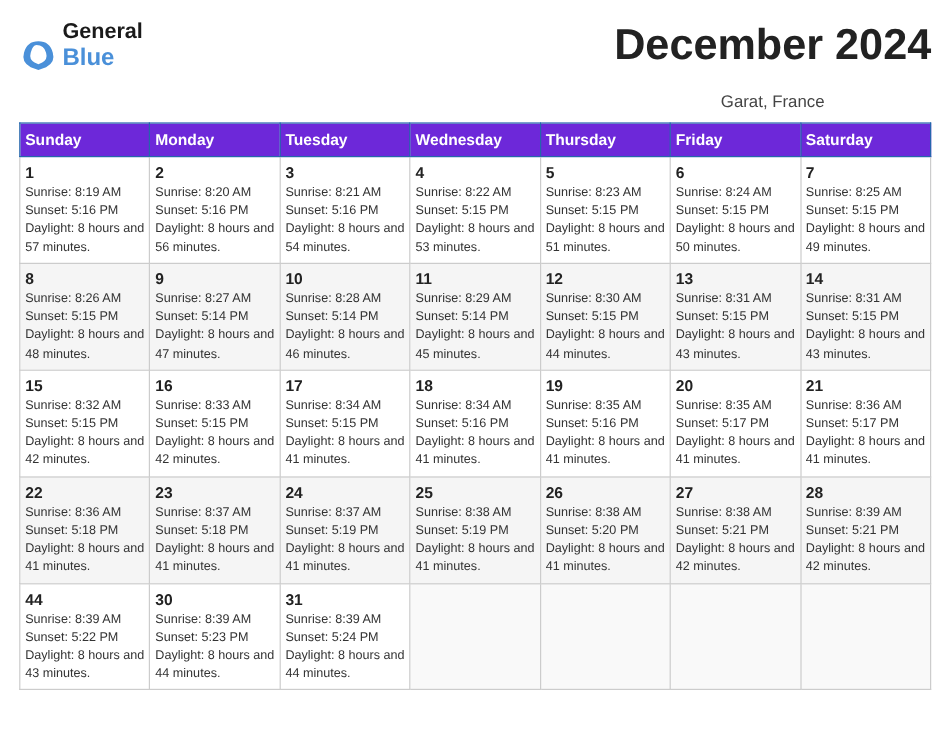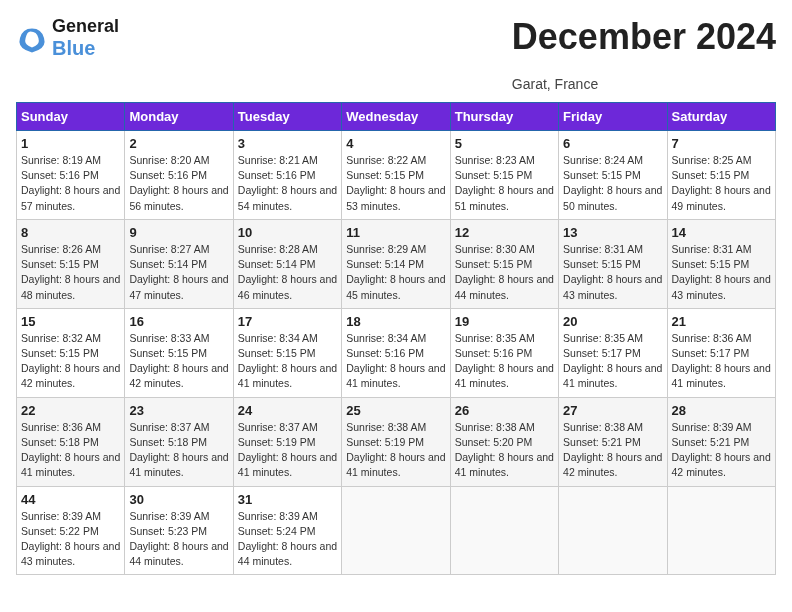--- a/index.html
+++ b/index.html
@@ -11,28 +11,28 @@
       padding: 16px;
     }
     .header {
       display: flex;
       justify-content: space-between;
       align-items: flex-start;
       margin-bottom: 10px;
     }
     .logo {
       display: flex;
-      align-items: center;
+      align-items: flex-end;
       gap: 4px;
     }
     .logo-icon {
       width: 32px;
       height: 32px;
     }
-    .title-block { text-align: left; }
+    .title-block { text-align: center; }
     .month-title {
       font-size: 36px;
       font-weight: bold;
       color: #222;
     }
     .location {
       font-size: 14px;
       color: #444;
       margin-top: 18px;
     }

